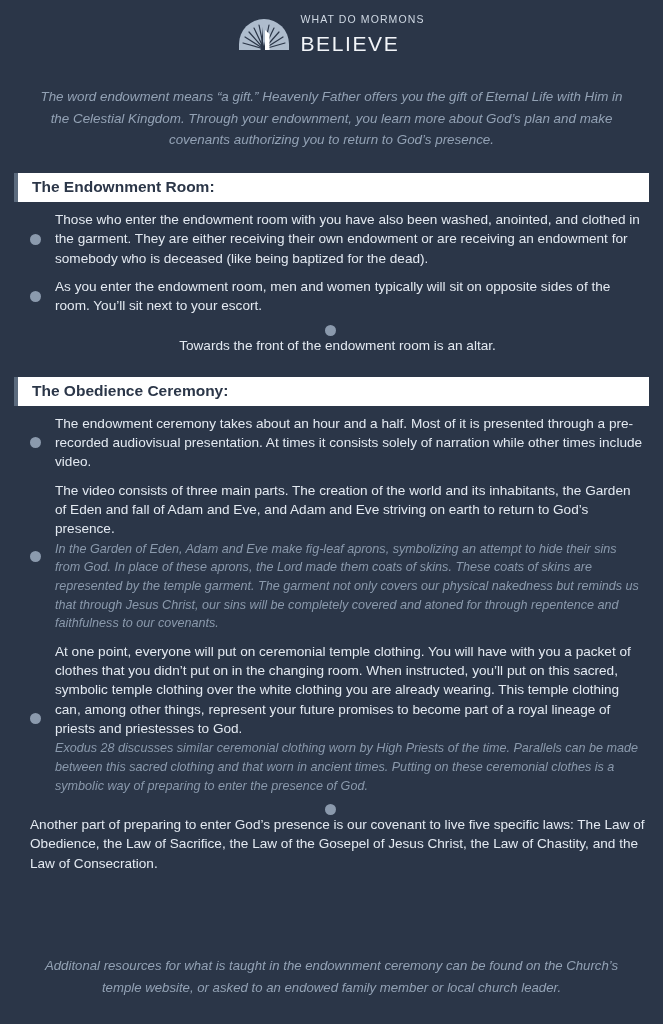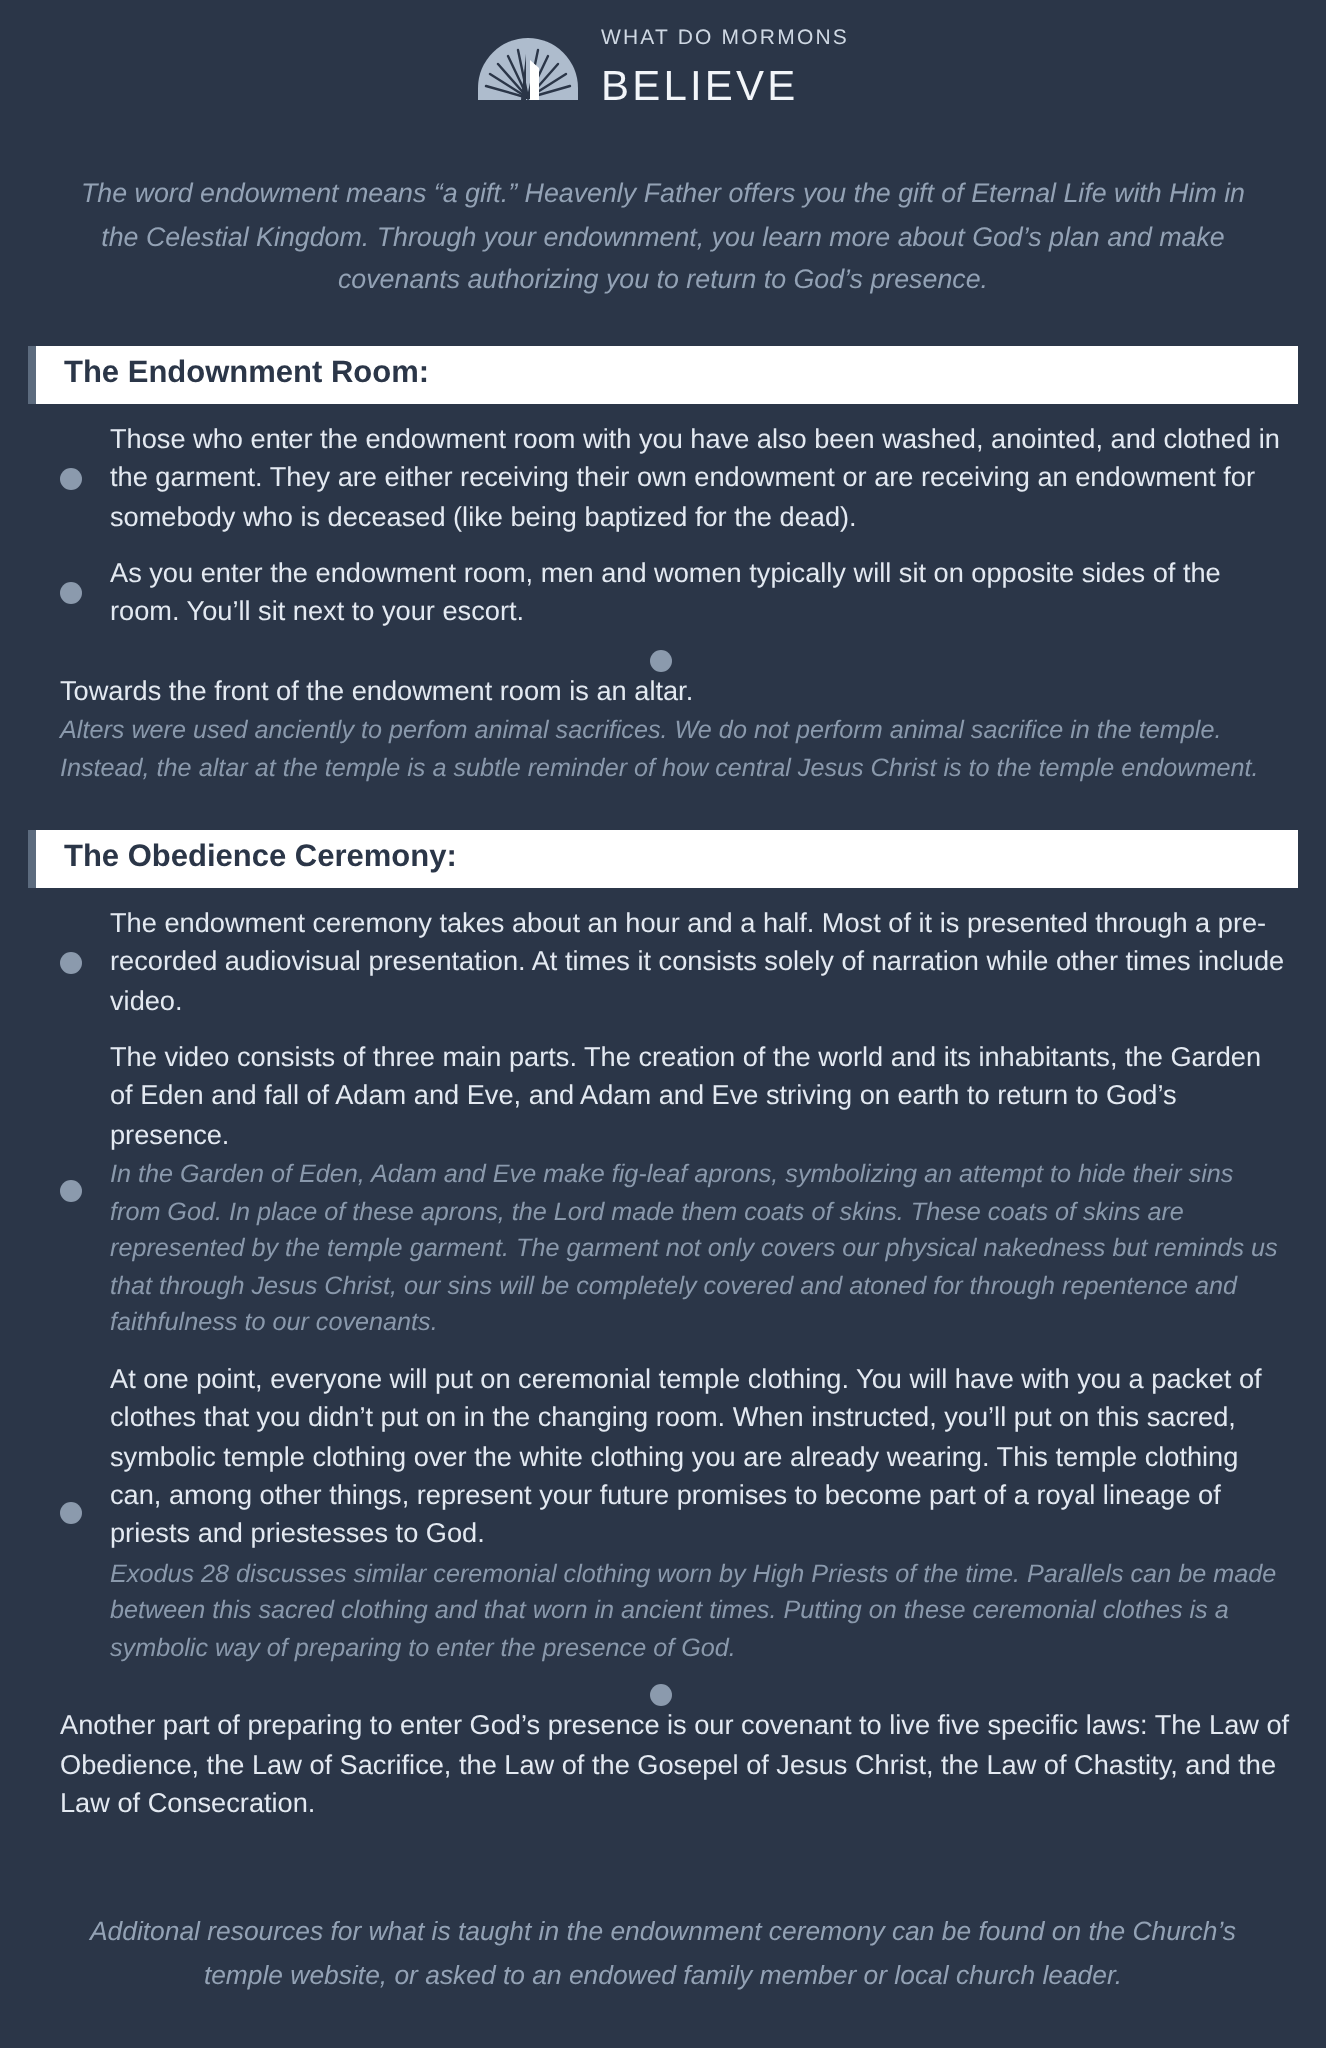--- a/index.html
+++ b/index.html
@@ -197,21 +197,20 @@
       <li class="bullet">
         <span class="dot"></span>
         <div class="bullet-body">
           <div class="bullet-text">As you enter the endowment room, men and women typically will sit on opposite sides of the room. You’ll sit next to your escort.</div>
         </div>
       </li>
       <li class="bullet">
         <span class="dot"></span>
         <div class="bullet-body">
           <div class="bullet-text">Towards the front of the endowment room is an altar.</div>
-          <div class="bullet-note">Alters were used anciently to perfom animal sacrifices. We do not perform animal sacrifice in the temple. Instead, the altar at the temple is a subtle reminder of how central Jesus Christ is to the temple endowment.</div>
         </div>
       </li>
     </ul>
   </div>
 
   <div class="section">
     <div class="section-bar">The Obedience Ceremony:</div>
     <ul class="bullets">
       <li class="bullet">
         <span class="dot"></span>

